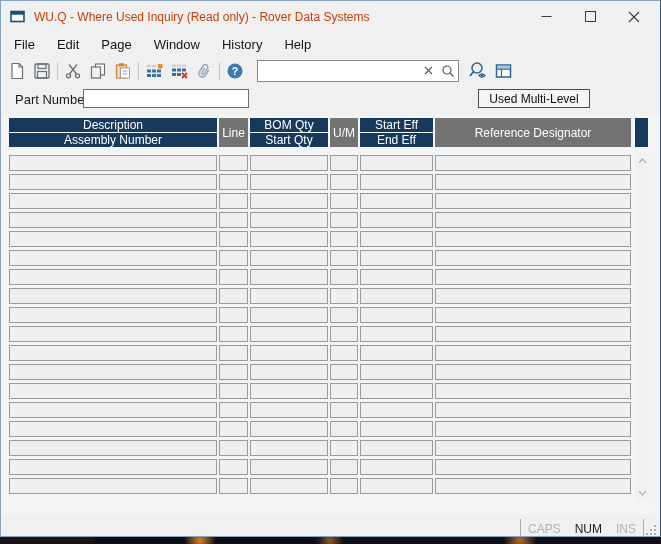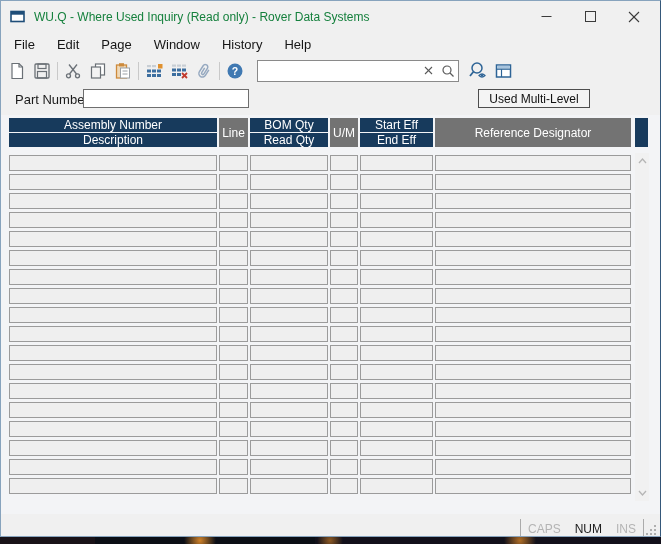--- a/index.html
+++ b/index.html
@@ -9,21 +9,21 @@
     font-family:"Liberation Sans", sans-serif;
     background:#07090f;
   }
   .window {
     position:absolute; left:0; top:0; width:661px; height:537px;
     background:#f0f0f0;
     border:1px solid #87a3bd; border-right-color:#35587a;
   }
   
   .titlebar { height:31px; display:flex; align-items:center; padding-left:9px; }
-  .title-text { font-size:12px; color:#15803d; margin-left:9px; white-space:nowrap; }
+  .title-text { font-size:12px; color:#c2410c; margin-left:9px; white-space:nowrap; }
   .win-controls { margin-left:auto; display:flex; height:100%; margin-right:4px; }
   .win-btn { width:44px; height:100%; display:flex; align-items:center; justify-content:center; }
   
   .menubar { height:24px; display:flex; align-items:center; padding-left:2px; }
   .menu-item { padding:3px 11px; font-size:13px; color:#161616; }
   
   .toolbar { height:29px; display:flex; align-items:center; padding-left:5px; }
   .tb-btn { width:22px; height:22px; display:flex; align-items:center; justify-content:center; margin-right:3px; }
   .tb-sep { width:1px; height:18px; background:#c9c9c9; margin:0 4px 0 1px; }
   .search-wrap {
@@ -230,27 +230,27 @@
 
   <div class="formrow">
     <span class="pn-label">Part Number</span>
     <input class="pn-input" type="text" value="" style="">
     <div class="vml-btn">Used Multi-Level</div>
   </div>
 
   <div class="content">
     <div class="table-header tgrid">
       <div class="h-stack">
+        <div>Description</div>
         <div>Assembly Number</div>
-        <div>Description</div>
       </div>
       <div class="h-single">Line</div>
       <div class="h-stack">
         <div>BOM Qty</div>
-        <div>Read Qty</div>
+        <div>Start Qty</div>
       </div>
       <div class="h-single">U/M</div>
       <div class="h-stack">
         <div>Start Eff</div>
         <div>End Eff</div>
       </div>
       <div class="h-single">Reference Designator</div>
     </div>
     <div class="header-spacer"></div>
 

